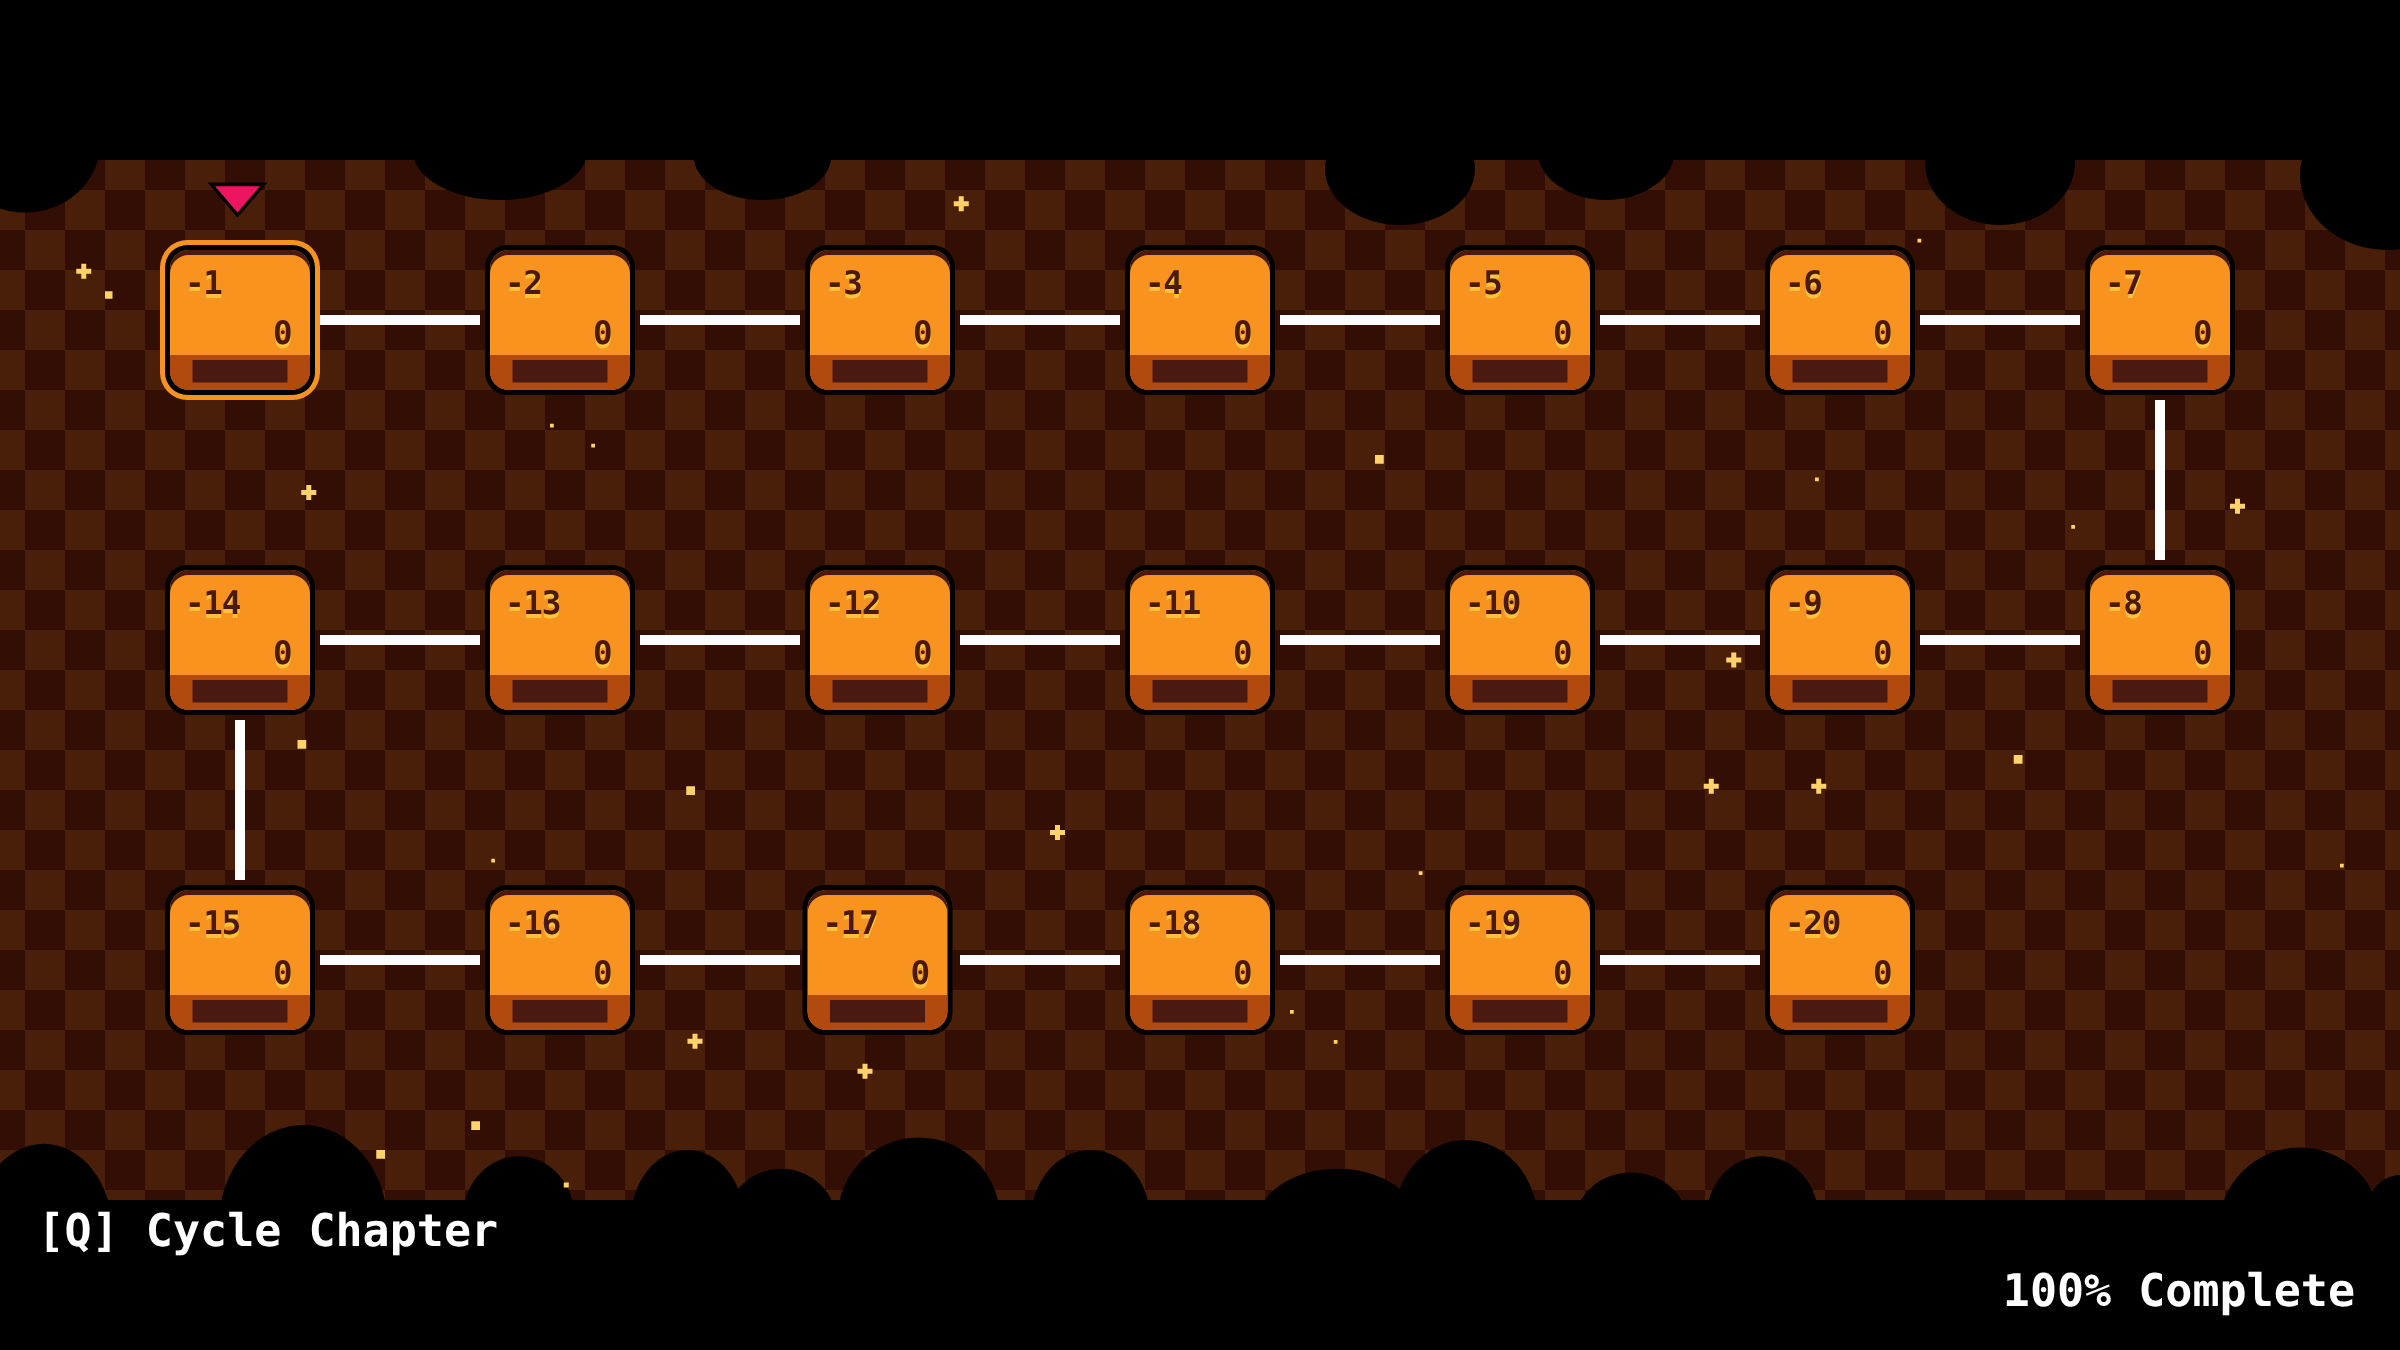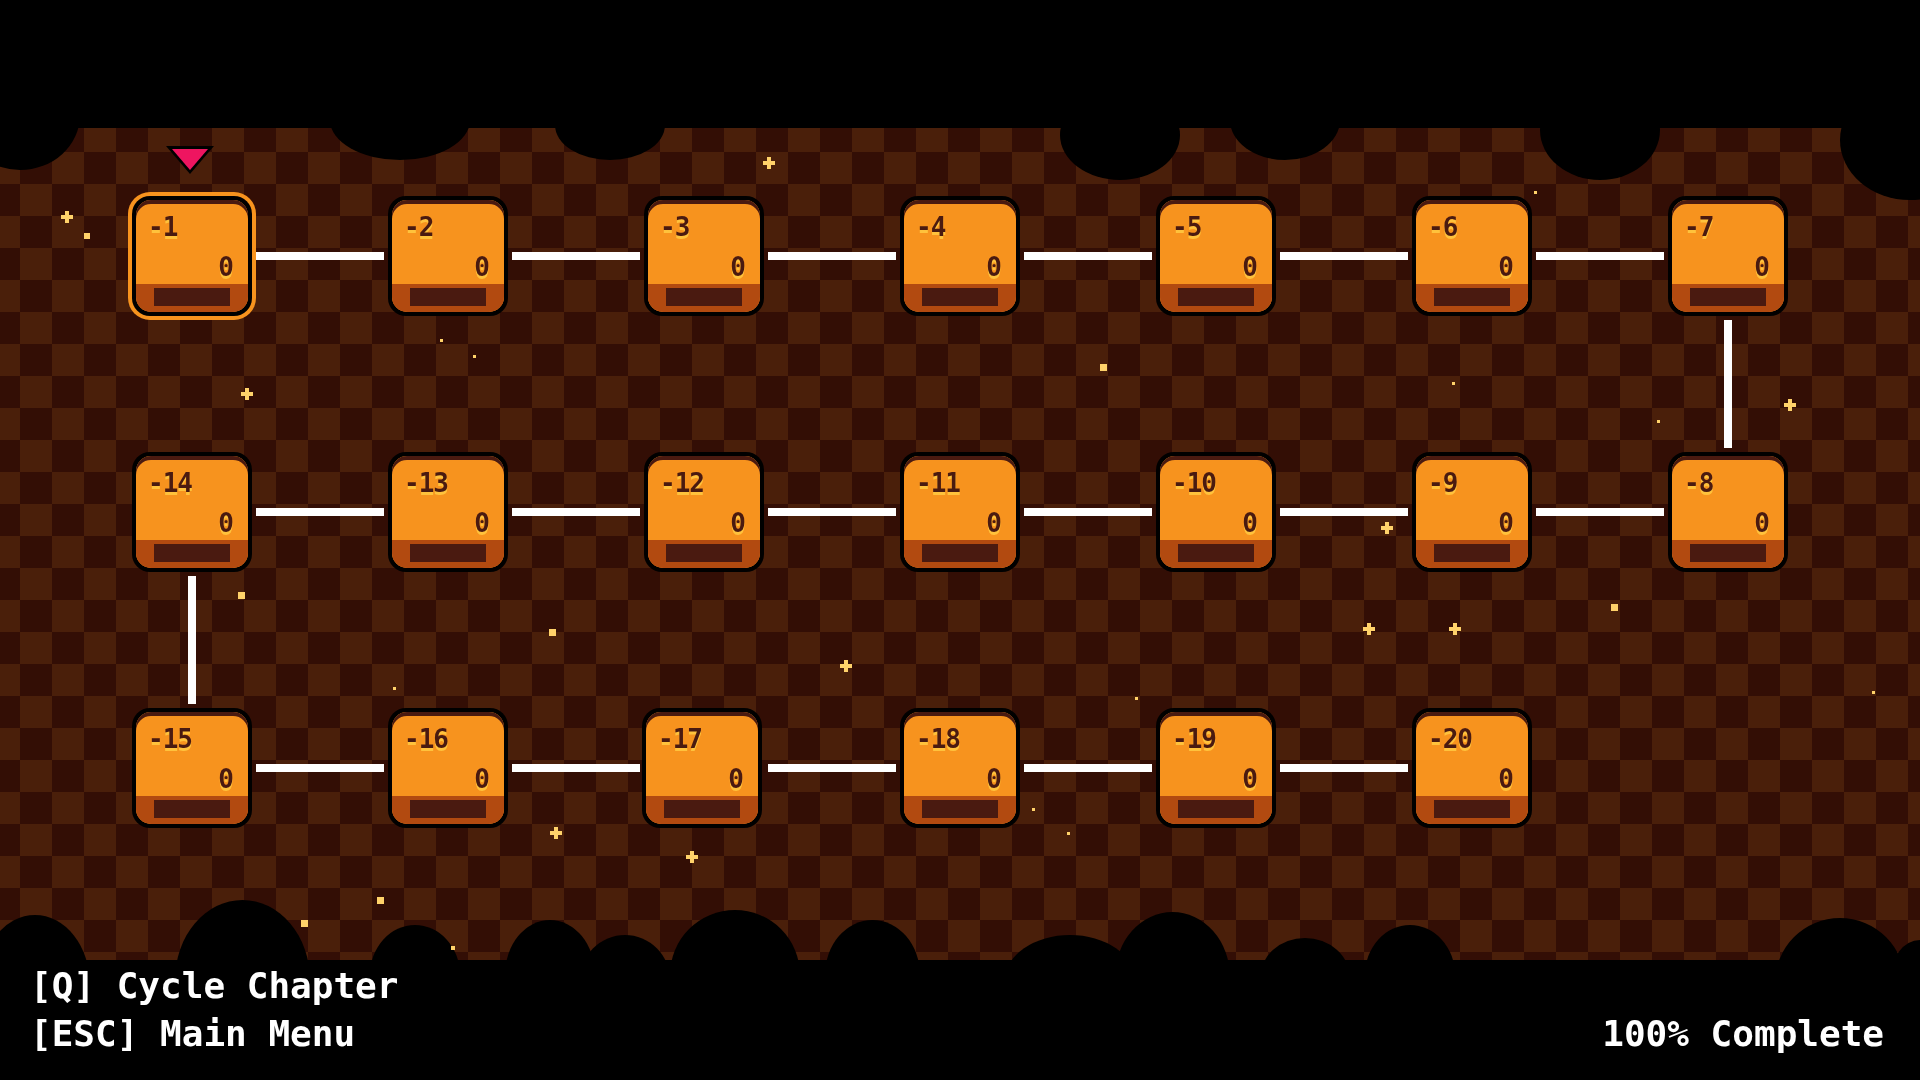--- a/index.html
+++ b/index.html
@@ -335,15 +335,14 @@
     <div class="body">
         <div class="base">
           <div class="base-inner"></div>
         </div>
       <span class="num">-20</span>
       <span class="count">0</span>
     </div>
   </div>
 
   <div class="hud" style="left:30px;top:966px;">[Q] Cycle Chapter</div>
-  <div class="hud" style="left:30px;top:1014px;">[ESC] Main Menu</div>
   <div class="hud" style="right:36px;top:1014px;margin-left:46px;">100% Complete</div>
 </div>
 
 </body></html>

